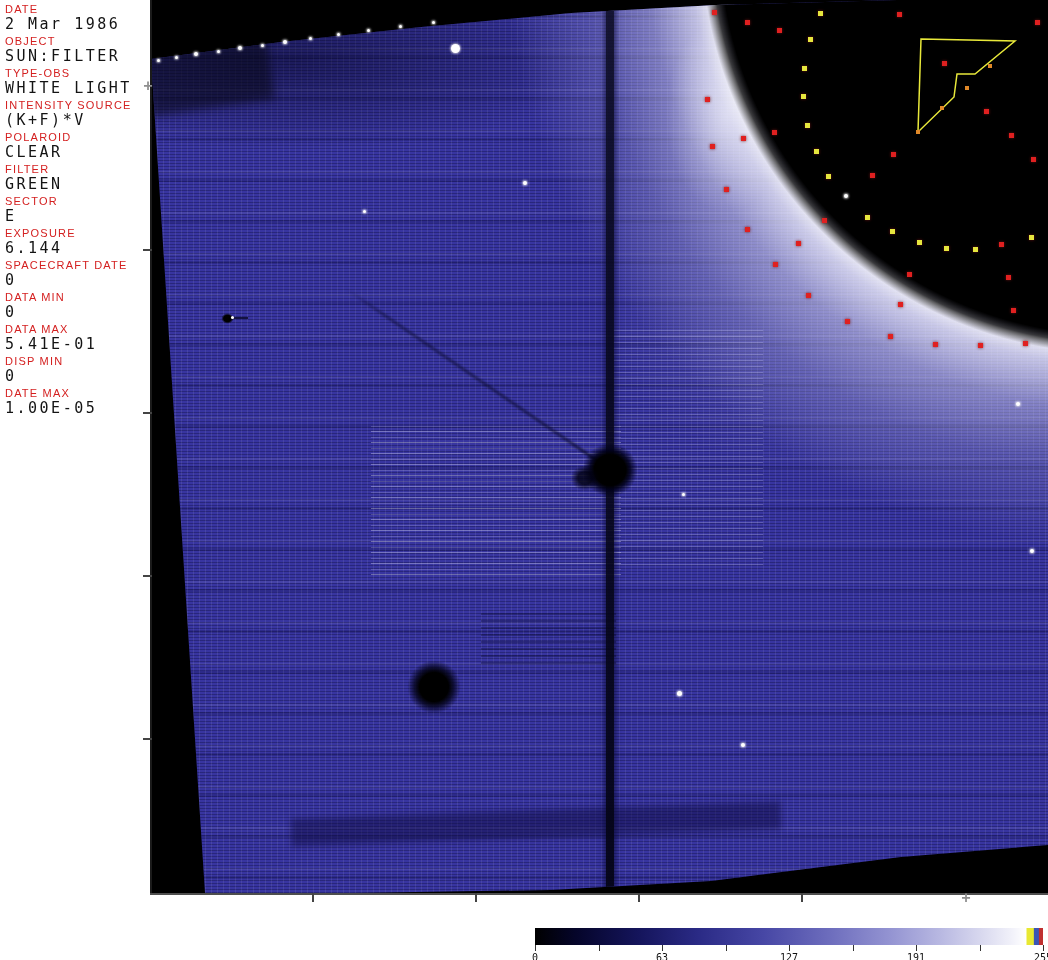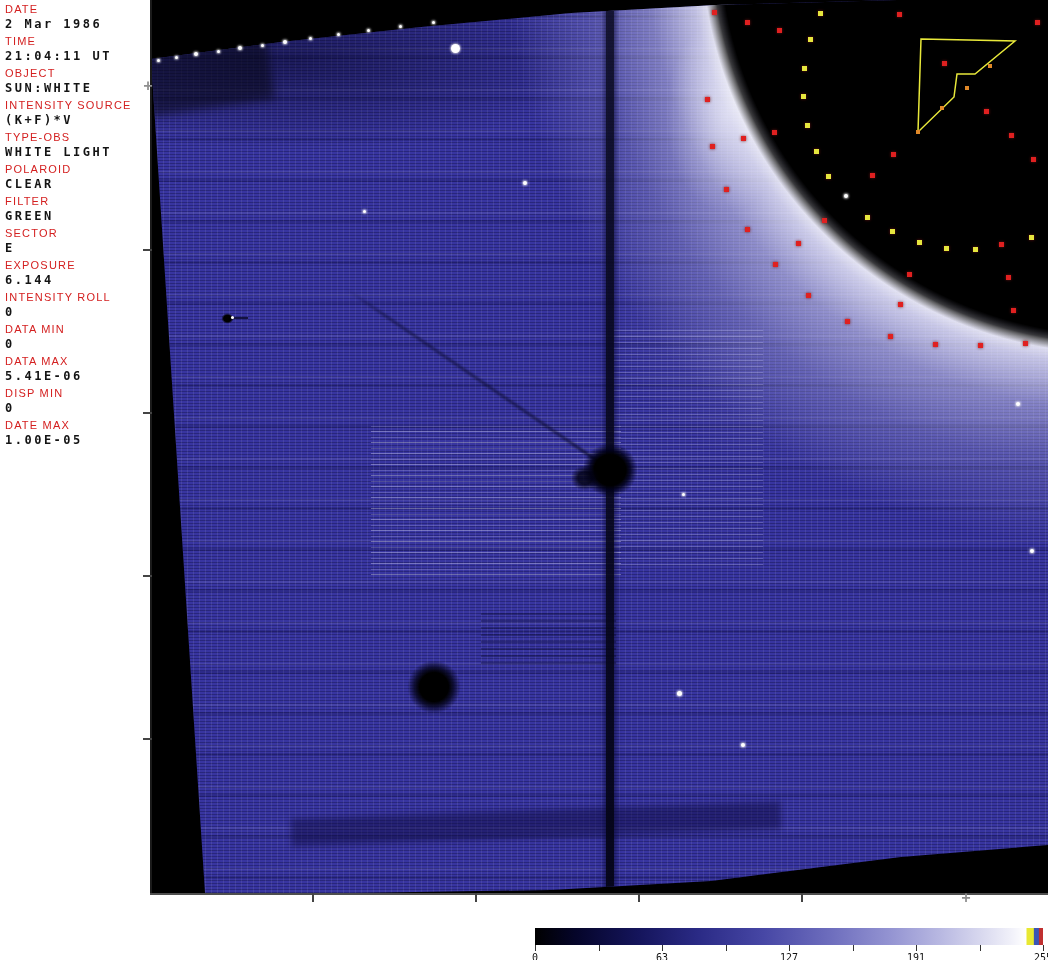--- a/index.html
+++ b/index.html
@@ -5,22 +5,22 @@
   html,body{margin:0;padding:0;background:#fff;}
   #app{position:relative;width:1048px;height:960px;overflow:hidden;background:#fff;
        font-family:"DejaVu Sans",sans-serif;}
 
   
   #sidebar{position:absolute;left:0;top:0;width:150px;height:960px;background:#fff;z-index:6;}
   .field{margin:0 0 0 5px;height:32px;overflow:visible;}
   #metadata{padding-top:3px;}
   .flabel{color:var(--label_red,#d42020);font-size:11px;line-height:13px;letter-spacing:1.2px;
           font-family:Liberation Sans, sans-serif;white-space:nowrap;}
-  .fvalue{color:var(--value_black,#141414);font-size:12px;line-height:17px;letter-spacing:2.5px;
-          font-family:"DejaVu Sans Mono",monospace;white-space:nowrap;font-weight:bold;}
+  .fvalue{color:var(--value_black,#141414);font-size:15px;line-height:17px;letter-spacing:2.5px;
+          font-family:"DejaVu Sans Mono",monospace;white-space:nowrap;}
 
   
   #image-area{position:absolute;left:151px;top:0;width:897px;height:893px;background:#000;z-index:1;overflow:hidden;}
   #border-left{position:absolute;left:150px;top:0;width:2px;height:895px;background:#1b1b1b;z-index:7;}
   #border-bottom{position:absolute;left:150px;top:893px;width:898px;height:2px;background:#4e4e4e;z-index:7;}
 
   
   #quad{position:absolute;inset:0;
     clip-path:polygon(0px 59px,130px 42px,270px 27px,420px 13px,565px 5px,746px 0px,897px 0px,
                       897px 845px,750px 857px,560px 881px,400px 890px,200px 893px,54px 893px);
@@ -97,62 +97,58 @@
 
 <div id="app">
 
   <div id="sidebar">
     <div id="metadata">
         <div class="field">
           <div class="flabel">DATE</div>
           <div class="fvalue">2 Mar 1986</div>
         </div>
         <div class="field">
-          <div class="flabel">TIME</div>
-          <div class="fvalue">21:04:11 UT</div>
-        </div>
-        <div class="field">
           <div class="flabel">OBJECT</div>
-          <div class="fvalue">SUN:WHITE</div>
+          <div class="fvalue">SUN:FILTER</div>
+        </div>
+        <div class="field">
+          <div class="flabel">TYPE-OBS</div>
+          <div class="fvalue">WHITE LIGHT</div>
         </div>
         <div class="field">
           <div class="flabel">INTENSITY SOURCE</div>
           <div class="fvalue">(K+F)*V</div>
         </div>
         <div class="field">
-          <div class="flabel">TYPE-OBS</div>
-          <div class="fvalue">WHITE LIGHT</div>
-        </div>
-        <div class="field">
           <div class="flabel">POLAROID</div>
           <div class="fvalue">CLEAR</div>
         </div>
         <div class="field">
           <div class="flabel">FILTER</div>
           <div class="fvalue">GREEN</div>
         </div>
         <div class="field">
           <div class="flabel">SECTOR</div>
           <div class="fvalue">E</div>
         </div>
         <div class="field">
           <div class="flabel">EXPOSURE</div>
           <div class="fvalue">6.144</div>
         </div>
         <div class="field">
-          <div class="flabel">INTENSITY ROLL</div>
+          <div class="flabel">SPACECRAFT DATE</div>
           <div class="fvalue">0</div>
         </div>
         <div class="field">
           <div class="flabel">DATA MIN</div>
           <div class="fvalue">0</div>
         </div>
         <div class="field">
           <div class="flabel">DATA MAX</div>
-          <div class="fvalue">5.41E-06</div>
+          <div class="fvalue">5.41E-01</div>
         </div>
         <div class="field">
           <div class="flabel">DISP MIN</div>
           <div class="fvalue">0</div>
         </div>
         <div class="field">
           <div class="flabel">DATE MAX</div>
           <div class="fvalue">1.00E-05</div>
         </div>
       </div>

